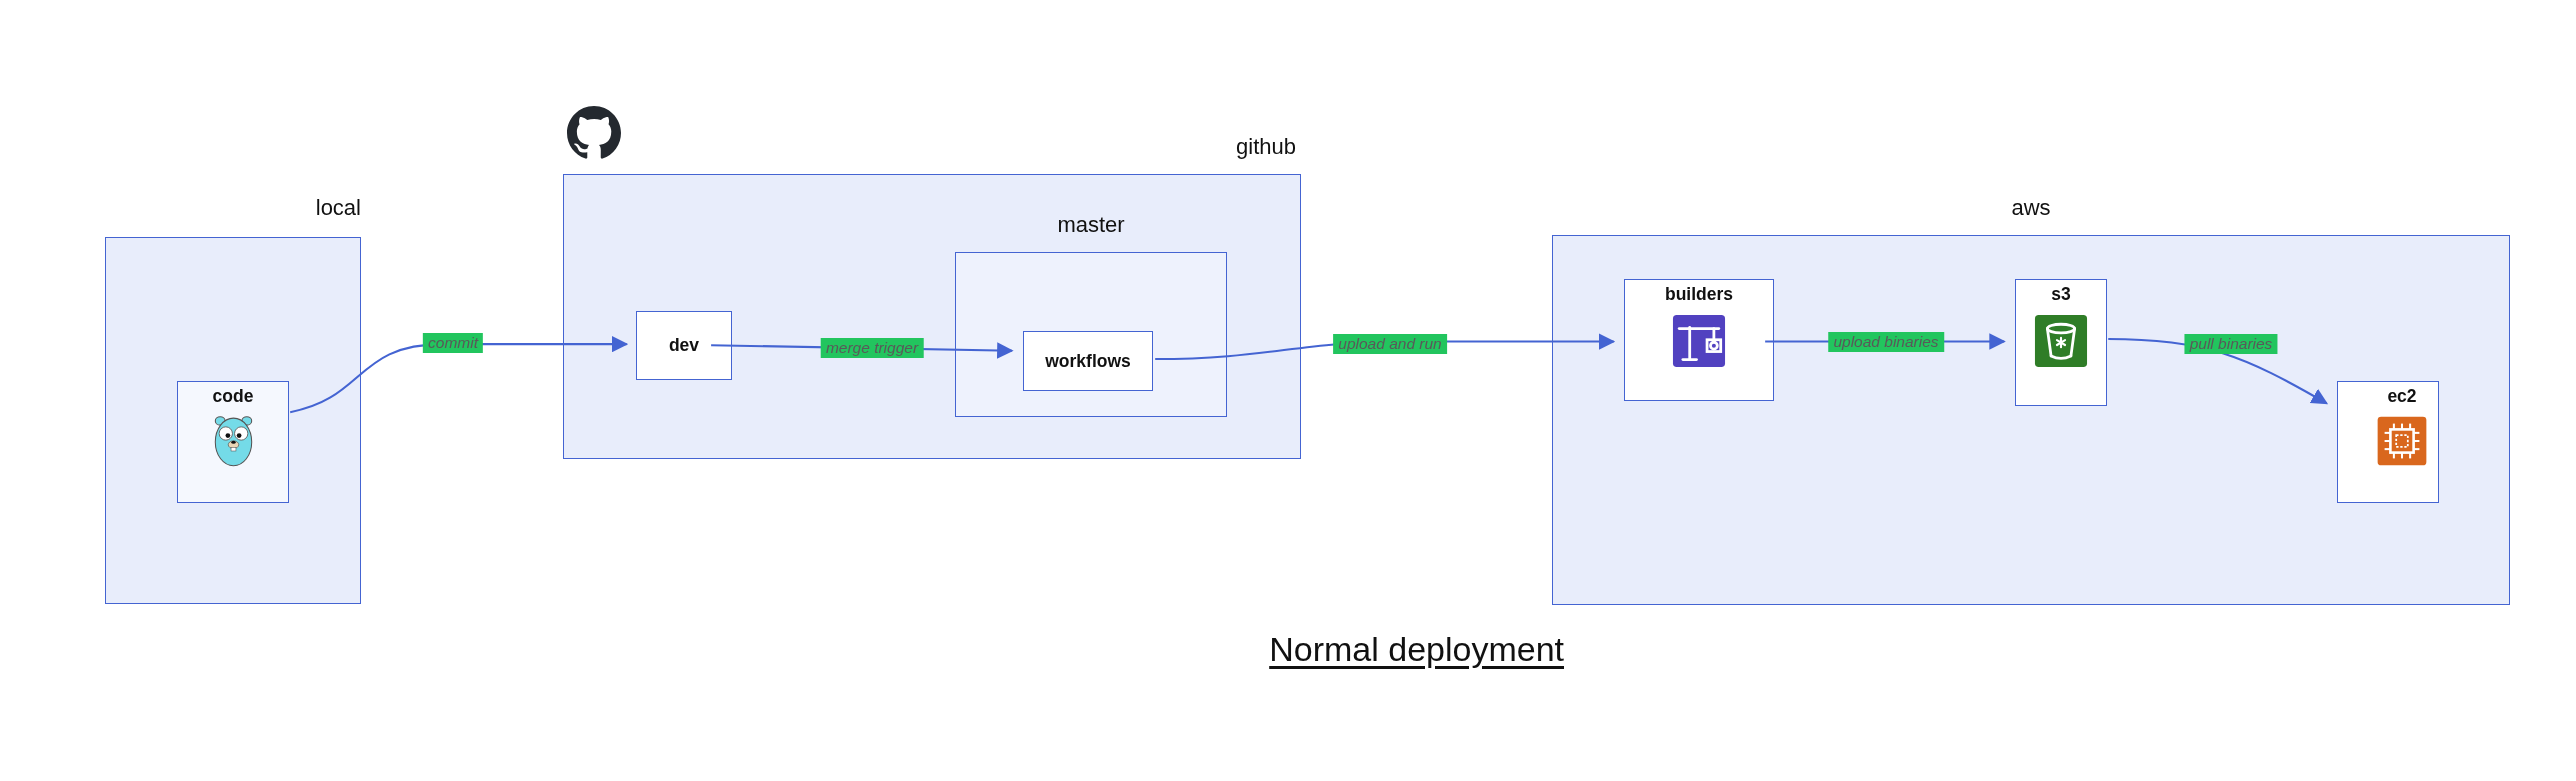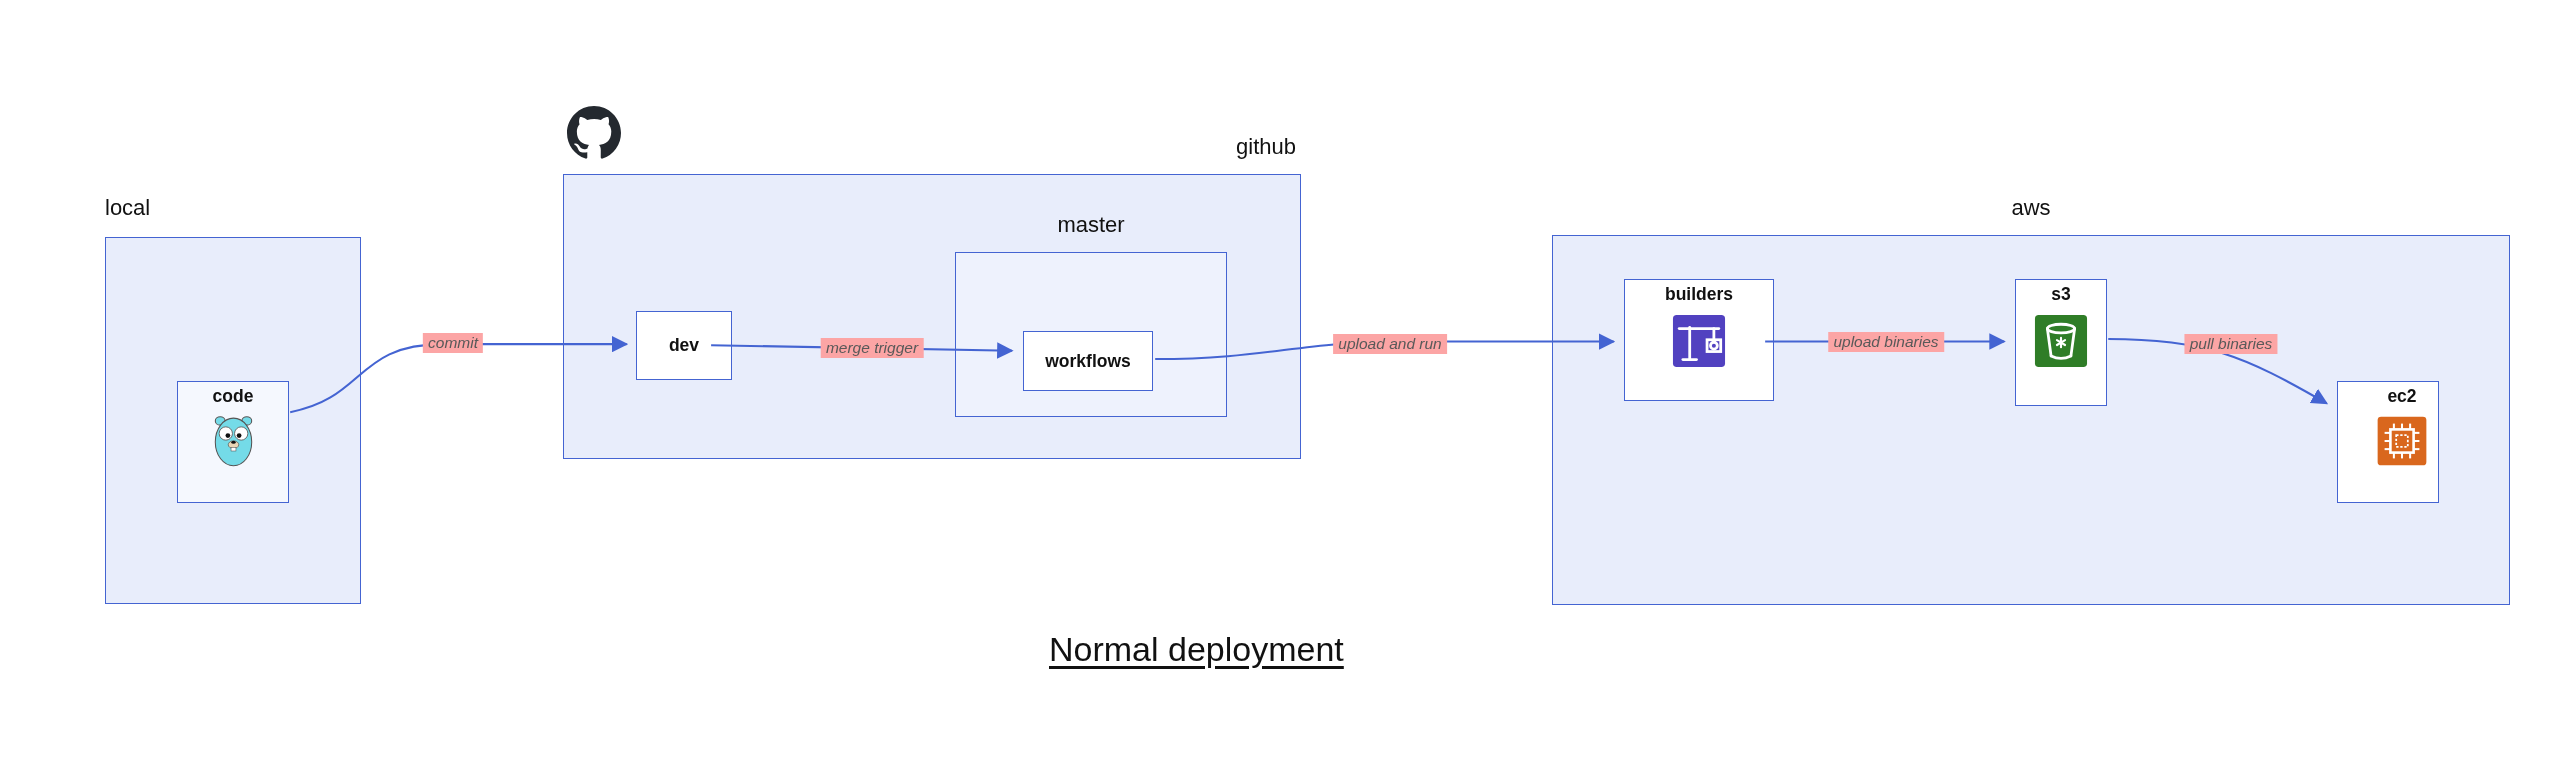--- a/index.html
+++ b/index.html
@@ -21,35 +21,35 @@
 
   .node{position:absolute;background:var(--node-fill);border:1.5px solid var(--container-border);z-index:3;
         display:flex;flex-direction:column;align-items:center;}
   .node .node-label{font-weight:bold;font-size:17.5px;color:var(--ink);margin-top:4.1px;}
   .node.center-label{justify-content:center;}
   .node.center-label .node-label{margin-top:0;}
 
   .node-icon{margin-top:5.2px;}
 
   .edges-layer{position:absolute;left:0;top:0;z-index:4;pointer-events:none;}
-  .edge-label{position:absolute;transform:translate(-50%,-50%);background:#fca5a5;
+  .edge-label{position:absolute;transform:translate(-50%,-50%);background:#22c55e;
               color:var(--edge-label);font-style:italic;font-size:15.5px;padding:1px 5.2px;
               white-space:nowrap;z-index:5;}
 
   .github-logo{position:absolute;z-index:3;}
 
-  .diagram-title{position:absolute;font-size:34px;color:var(--ink);text-align:left;
+  .diagram-title{position:absolute;font-size:34px;color:var(--ink);text-align:right;
                  text-decoration:underline;text-underline-offset:5.2px;z-index:3;}
 </style>
 </head>
 <body>
 
 <div class="canvas">
 
-  <div class="container-label" style="left:105px;top:195px;width:256px;text-align:left;">local</div>
+  <div class="container-label" style="left:105px;top:195px;width:256px;text-align:right;">local</div>
   <div class="container" style="left:105px;top:237px;width:256px;height:367px;"></div>
 
   <div class="container-label" style="left:1090px;top:134px;width:206px;text-align:right;">github</div>
   <div class="container" style="left:563px;top:174px;width:738px;height:285px;"></div>
 
   <div class="container-label" style="left:955px;top:212px;width:272px;text-align:center;">master</div>
   <div class="subcontainer" style="left:955px;top:252px;width:272px;height:165px;"></div>
 
   <div class="container-label" style="left:1552px;top:195px;width:958px;text-align:center;">aws</div>
   <div class="container" style="left:1552px;top:235px;width:958px;height:370px;"></div>

